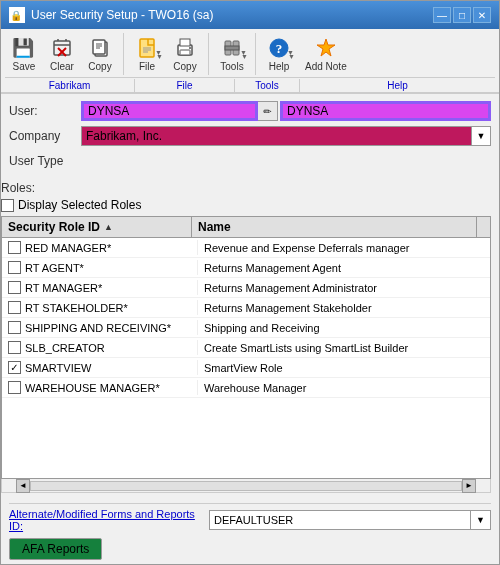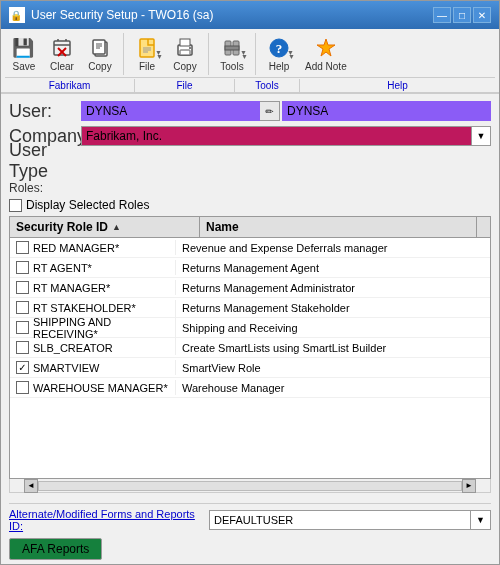--- a/index.html
+++ b/index.html
@@ -137,59 +137,59 @@
       flex-shrink: 0;
     }
     .form-row {
       display: flex;
       align-items: center;
       margin-bottom: 3px;
       height: 22px;
     }
     .form-label {
       width: 72px;
-      font-size: 18px;
+      font-size: 12px;
       color: #333;
       flex-shrink: 0;
     }
     .form-input {
       flex: 1;
       height: 20px;
       border: 1px solid #999;
       padding: 1px 4px;
       font-size: 12px;
       background: #be185d;
     }
     .form-input-split {
       display: flex;
       flex: 1;
       gap: 2px;
     }
     .form-input-half {
       flex: 1;
       height: 20px;
-      border: 1px solid #8b5cf6;
+      border: 3px solid #8b5cf6;
       padding: 1px 4px;
       font-size: 12px;
-      background: #8b5cf6;
+      background: #d946ef;
     }
     .user-type-input {
       width: 90px;
       height: 20px;
       border: 1px solid #999;
       padding: 1px 4px;
       font-size: 12px;
       background: white;
       color: #0000cc;
     }
 
     
     .roles-section {
       flex: 1;
-      padding: 0 8px 6px 8px;
+      padding: 0 8px 6px 0;
       display: flex;
       flex-direction: column;
     }
     .roles-label {
       font-size: 12px;
       color: #333;
       margin-bottom: 3px;
     }
     .display-selected-row {
       display: flex;
@@ -251,21 +251,21 @@
       overflow-y: auto;
       overflow-x: hidden;
     }
     .roles-table-row {
       display: flex;
       border-bottom: 1px solid #f0f0f0;
       align-items: center;
       height: 20px;
     }
     .row-checkbox-cell {
-      width: 166px;
+      width: 196px;
       padding: 1px 6px;
       border-right: 1px solid #eee;
       display: flex;
       align-items: center;
       gap: 4px;
     }
     .row-name-cell {
       flex: 1;
       padding: 1px 6px;
       font-size: 11px;

